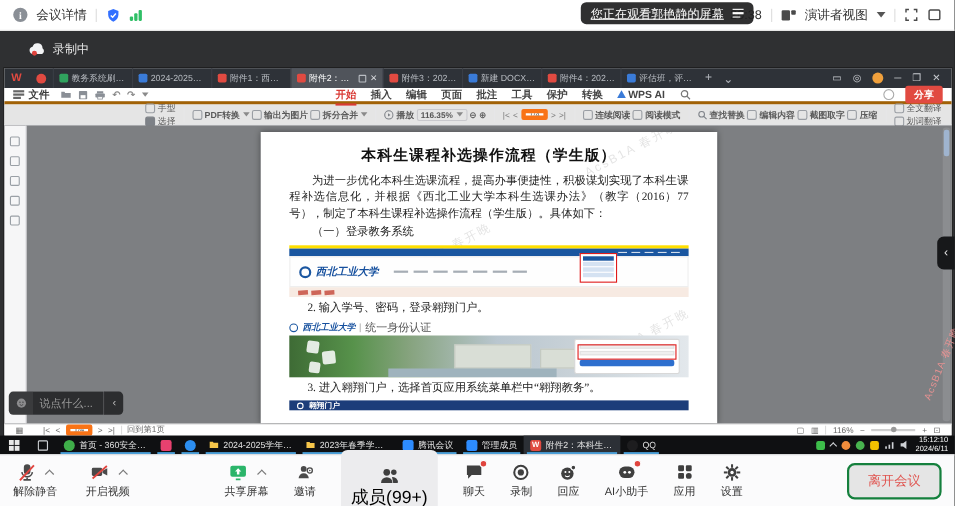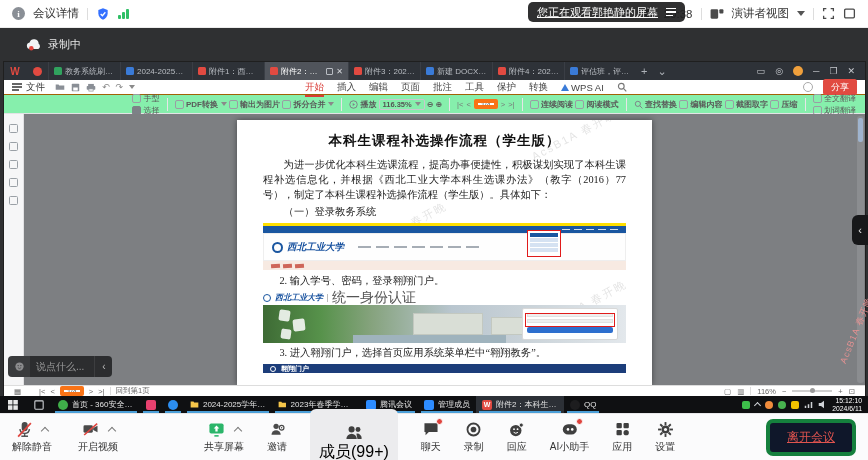--- a/index.html
+++ b/index.html
@@ -42,34 +42,34 @@
   .tlabel{white-space:nowrap;overflow:hidden;text-overflow:ellipsis;flex:1;}
   .fic{width:8px;height:8px;border-radius:1.5px;flex:none;display:block;}
   .fic.sheet{background:#30a35e;} .fic.doc{background:#3a7bd8;} .fic.pdf{background:#e14a41;}
   .tabx{color:#d7d9dd;font-size:8px;flex:none;}
   .tabpin{width:7px;height:7px;border:1px solid #b9bdc3;border-radius:1px;flex:none;}
   .newtab,.tabmore{color:#aeb2b8;font-size:11px;display:flex;align-items:center;padding:0 5px;}
   .wincontrols{margin-left:auto;display:flex;align-items:center;gap:10px;padding:0 10px;color:#c7cacf;font-size:9px;}
   .avatar-dot{width:10px;height:10px;border-radius:50%;background:#f0a03c;display:block;}
 
   
-  .wmenu{height:15px;background:#fff;display:flex;align-items:center;padding:0 8px;flex:none;border-bottom:1px solid #a16207;}
+  .wmenu{height:15px;background:#fff;display:flex;align-items:center;padding:0 8px;flex:none;border-bottom:3px solid #a16207;font-weight:bold;}
   .wmenu .file{display:flex;align-items:center;gap:4px;font-size:9.5px;color:#3a3a3a;}
   .qicons{display:flex;align-items:center;gap:6px;margin-left:10px;color:#888;font-size:9px;}
   .wmenu-items{display:flex;align-items:center;gap:13px;margin-left:170px;}
   .wmenu-items .mi{font-size:9.5px;color:#444;white-space:nowrap;}
   .mi.active{color:#d93a35;position:relative;}
   .mi.active::after{content:"";position:absolute;left:0;right:0;bottom:-3px;height:2px;background:#d93a35;}
   .ai-tri{width:0;height:0;border-left:4px solid transparent;border-right:4px solid transparent;border-bottom:7px solid #3a7bd8;display:inline-block;margin-right:2px;}
   .share-btn{margin-left:auto;display:flex;align-items:center;gap:10px;}
   .share-red{background:#e14a41;color:#fff;font-size:9px;border-radius:2.5px;padding:1.5px 8px;white-space:nowrap;}
   .circle-ic{width:10px;height:10px;border:1px solid #aaa;border-radius:50%;display:block;}
 
   
-  .wribbon{height:19px;background:#86efac;border-bottom:1px solid #e3e4e6;display:flex;align-items:center;padding-left:128px;flex:none;}
+  .wribbon{height:19px;background:#e5e5e5;border-bottom:1px solid #e3e4e6;display:flex;align-items:center;padding-left:128px;flex:none;}
   .rgroup{display:flex;align-items:center;gap:2px;font-weight:bold;}
   .rsep{width:1px;height:13px;background:#e6e6e8;margin:0 7px;flex:none;}
   .rbtn{display:flex;align-items:center;gap:2.5px;color:#5a5a5a;font-size:8px;white-space:nowrap;}
   .ric{width:9px;height:9px;border:1px solid #9a9ea4;border-radius:2px;display:block;flex:none;}
   .ric.fill{background:#7d8187;border-color:#7d8187;}
   .stack2{display:flex;flex-direction:column;gap:1px;}
   .zoombox{border:1px solid #c9c9cd;border-radius:2px;font-size:7.5px;color:#555;padding:0 3px;height:11px;display:flex;align-items:center;gap:3px;}
   .navg{display:flex;align-items:center;gap:3px;color:#777;font-size:7.5px;}
   .pgin{width:24px;height:10px;border:4px solid #f97316;border-radius:2px;font-size:7px;text-align:center;color:#555;background:#fff;font-family:inherit;}
   .mini-caret{width:0;height:0;border-left:3px solid transparent;border-right:3px solid transparent;border-top:4px solid #8a8a8a;display:inline-block;}
@@ -102,21 +102,21 @@
   .s1-links i{width:13px;height:2.5px;background:#a6adb5;display:block;}
   .s1-redbox{position:absolute;right:64px;top:-4px;width:34px;height:27px;border:1.5px solid #e01b1b;background:#fff;display:flex;flex-direction:column;gap:1.5px;padding:2px;z-index:3;}
   .s1-redbox i{height:3.5px;background:#d5e2f2;display:block;}
   .s1-redbox i:first-child{background:#1a56a0;}
   .s1-foot{height:9px;background:#f7eae2;display:flex;align-items:center;gap:3px;padding:0 8px;}
   .s1-foot i{width:9px;height:4px;background:rgba(192,57,43,.75);display:block;transform:rotate(-4deg);}
   .sso-line{display:flex;align-items:center;gap:4px;height:11px;margin-top:3px;}
   .sso-dot{width:8px;height:8px;border:1.6px solid #1a56a0;border-radius:50%;display:block;}
   .sso-brand{color:#16509e;font-weight:bold;font-style:italic;font-size:8px;white-space:nowrap;}
   .sso-div{width:1px;height:8px;background:#bbb;}
-  .sso-name{color:#555;font-size:14px;white-space:nowrap;}
+  .sso-name{color:#555;font-size:10px;white-space:nowrap;}
   .s2-photo{height:38px;background:linear-gradient(90deg,#3e6b35 0%,#57924b 16%,#86a37e 30%,#b9c6cf 52%,#c9d2d8 72%,#e3e8ec 100%);position:relative;overflow:hidden;margin-top:2px;}
   .callig{position:absolute;background:rgba(255,255,255,.85);border-radius:2px;transform:rotate(8deg);}
   .bld{position:absolute;background:#d9ded6;border:1px solid #c3c8c0;}
   .lake{position:absolute;left:90px;right:120px;bottom:0;height:8px;background:#9fb3bd;}
   .s2-card{position:absolute;right:8px;top:3px;width:96px;height:32px;background:#fff;border-radius:2px;border:1px solid #d8d8d8;padding:2px 4px;}
   .s2-card .inp{height:4.5px;background:#efefef;border:1px solid #e2e2e2;margin-top:1.5px;}
   .s2-red{position:absolute;left:2px;right:2px;top:4px;height:14px;border:1.5px solid #e01b1b;}
   .s2-btn{height:6px;background:#2e6fce;border-radius:2px;margin-top:4px;}
   .s3-nav{height:9px;background:#1c3d7a;display:flex;align-items:center;gap:5px;padding:0 7px;}
   .s3-dot{width:6px;height:6px;border:1.3px solid #fff;border-radius:50%;display:block;}
@@ -157,21 +157,21 @@
   .controls{position:absolute;left:0;bottom:0;width:868px;height:47px;background:#fbfbfc;border-top:1px solid #e7e7e9;display:flex;align-items:center;padding:0 12px;z-index:30;}
   .mctrl{display:flex;flex-direction:column;align-items:center;gap:2px;position:relative;flex:none;}
   .mctrl .lab{font-size:10px;color:#333;white-space:nowrap;}
   .icorow{display:flex;align-items:center;height:18px;}
   .chev{width:6px;height:6px;border-left:1.6px solid #7a7a7a;border-top:1.6px solid #7a7a7a;transform:rotate(45deg);display:inline-block;margin-left:9px;margin-top:3px;}
   .grp-left{display:flex;gap:26px;}
   .grp-center{display:flex;gap:23px;margin-left:86px;align-items:center;}
   .mem-pill{background:#ececee;border-radius:6px;padding:16px 9px 2px;display:flex;flex-direction:column;align-items:center;gap:1px;}
   .badge{position:absolute;top:-2px;right:-3px;width:7px;height:7px;border-radius:50%;background:#e0443e;border:1px solid #fbfbfc;}
   .relw{position:relative;}
-  .leave-btn{margin-left:auto;border:4px solid #15803d;color:#e0544f;background:#0f172a;font-size:12px;border-radius:7px;padding:6px 17px;white-space:nowrap;font-family:inherit;text-decoration:underline;}
+  .leave-btn{margin-left:auto;border:2px solid #15803d;color:#e0544f;background:#e5e5e5;font-size:12px;border-radius:7px;padding:6px 17px;white-space:nowrap;font-family:inherit;}
 </style>
 </head>
 <body>
 
 <div id="screen">
 
   <div class="topbar">
     <div class="tb-left">
       <span class="info-ic">i</span>
       <span class="tb-text">会议详情</span>

